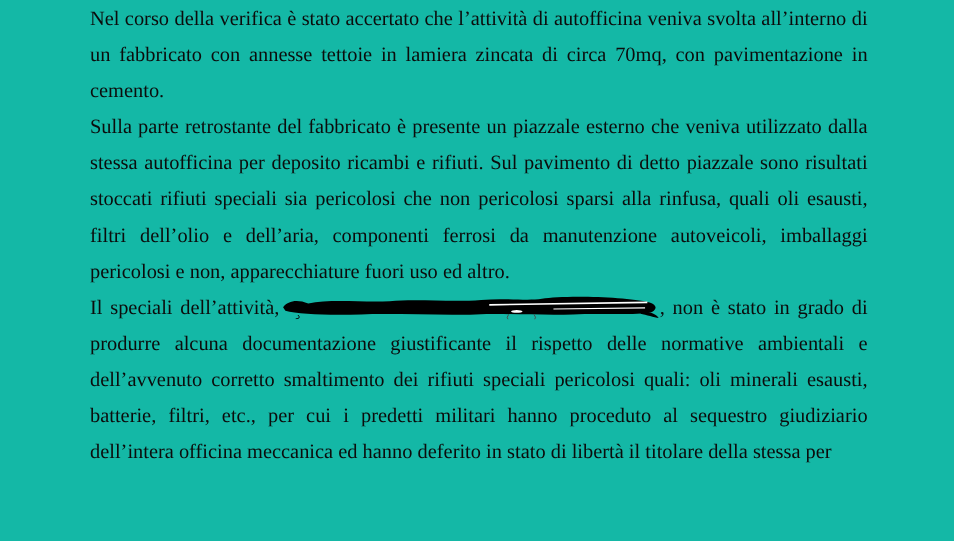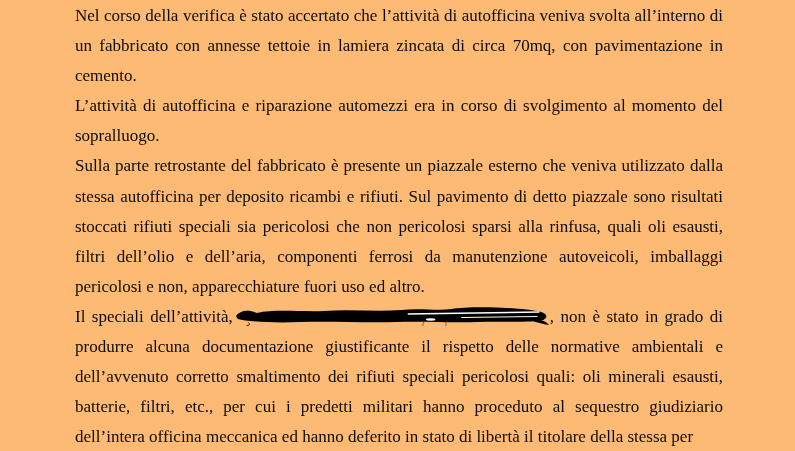--- a/index.html
+++ b/index.html
@@ -10,21 +10,21 @@
   body {
     width: 795px;
     height: 451px;
     overflow: hidden;
     font-family: "Liberation Serif", "DejaVu Serif", serif;
   }
   .doc-page {
     position: relative;
     width: 795px;
     height: 451px;
-    background: #fdba74;
+    background: #14b8a6;
   }
   .doc-text {
     position: absolute;
     left: 75px;
     top: 1px;
     width: 648px;
     color: #0c0c0c;
     font-size: 17px;
     line-height: 30.1px;
     text-align: justify;
@@ -41,21 +41,20 @@
     vertical-align: -4px;
     margin: 0 1px;
   }
 </style>
 </head>
 <body>
 
 <div class="doc-page">
   <div class="doc-text">
     <p>Nel corso della verifica è stato accertato che l’attività di autofficina veniva svolta all’interno di un fabbricato con annesse tettoie in lamiera zincata di circa 70mq, con pavimentazione in cemento.</p>
-    <p>L’attività di autofficina e riparazione automezzi era in corso di svolgimento al momento del sopralluogo.</p>
     <p>Sulla parte retrostante del fabbricato è presente un piazzale esterno che veniva utilizzato dalla stessa autofficina per deposito ricambi e rifiuti. Sul pavimento di detto piazzale sono risultati stoccati rifiuti speciali sia pericolosi che non pericolosi sparsi alla rinfusa, quali oli esausti, filtri dell’olio e dell’aria, componenti ferrosi da manutenzione autoveicoli, imballaggi pericolosi e non, apparecchiature fuori uso ed altro.</p>
     <p><span>Il speciali dell’attività,</span><svg class="redaction" viewBox="0 0 330 20" preserveAspectRatio="none" xmlns="http://www.w3.org/2000/svg">
 
         <path fill="#000000" d="
           M2,10 C6,5 14,3 24,7
           C42,3 70,6 95,5
           C120,3 150,6 175,4
           C195,2 214,5 228,3
           C246,0 300,1 322,6
           C328,8 329,11 324,14

